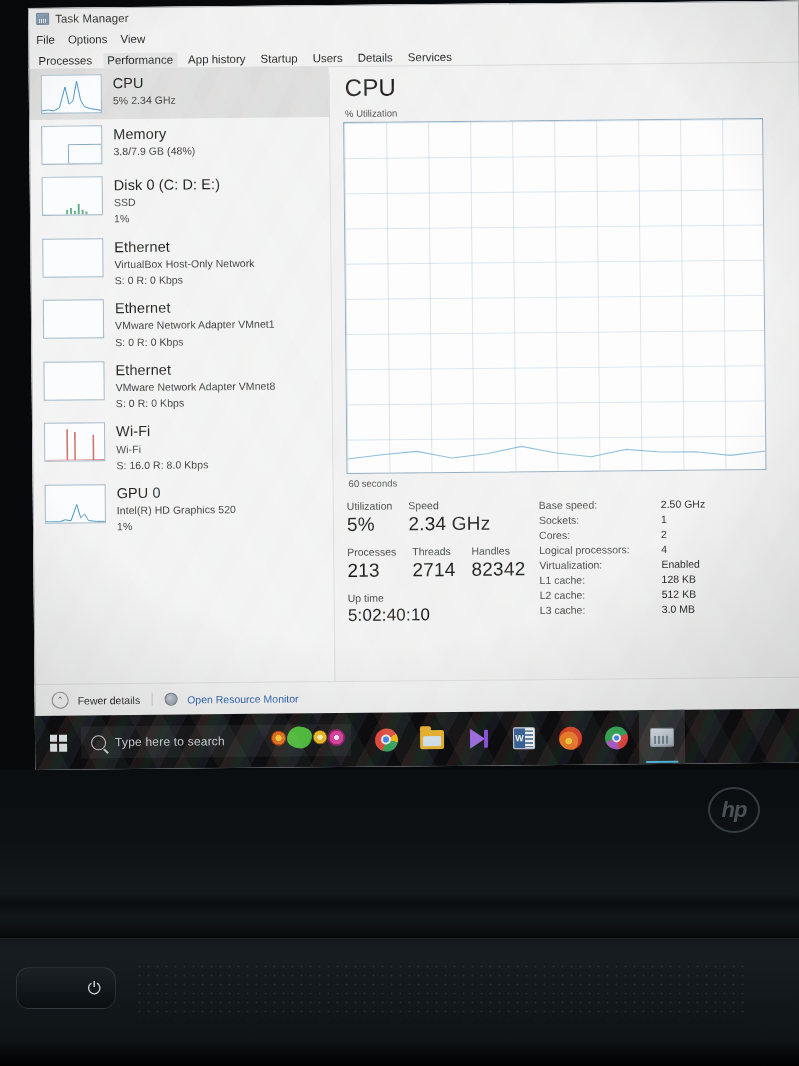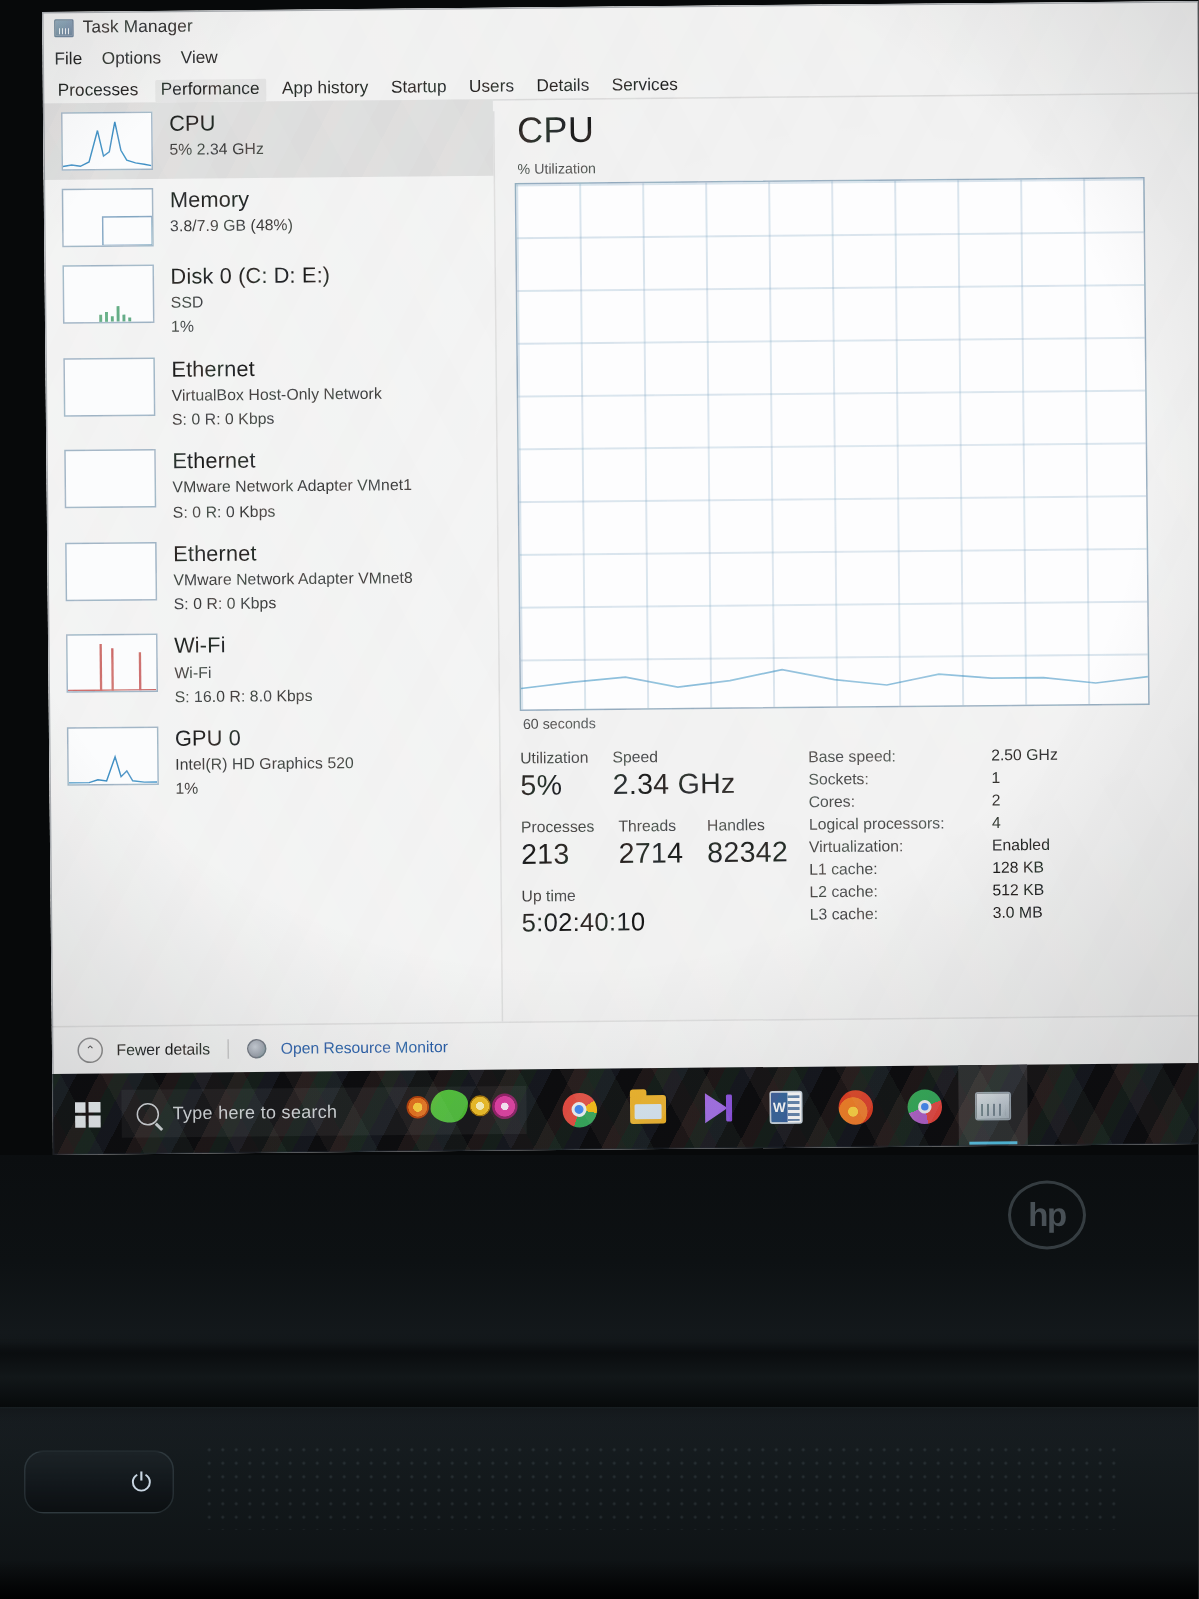--- a/index.html
+++ b/index.html
@@ -5,23 +5,23 @@
 <style>
   html,body{margin:0;padding:0;background:#000;}
   body{width:799px;height:1066px;overflow:hidden;
        font-family:"Liberation Sans",sans-serif;}
 
   #root{position:relative;width:799px;height:1066px;background:#07090a;overflow:hidden;}
 
   
   .laptop-lower{position:absolute;left:0;top:770px;width:799px;height:296px;
       background:linear-gradient(180deg,#0b0e10 0%,#0d1113 24%,#13181b 40%,#0e1214 52%,#171c20 60%,#1b2125 72%,#0a0d0f 100%);}
-  .hp-logo{position:absolute;left:672px;top:787px;width:48px;height:42px;border-radius:50%;
+  .hp-logo{position:absolute;left:708px;top:787px;width:48px;height:42px;border-radius:50%;
       border:2px solid rgba(150,165,175,.30);display:flex;align-items:center;justify-content:center;
-      color:rgba(170,186,196,.38);font-size:22px;font-weight:700;letter-spacing:-1px;
+      color:rgba(170,186,196,.38);font-size:22px;font-style:italic;font-weight:700;letter-spacing:-1px;
       font-family:"Liberation Sans",sans-serif;}
   .hinge{position:absolute;left:0;top:893px;width:799px;height:44px;
       background:linear-gradient(180deg,#05070800 0%,#0a0d0f 18%,#121719 55%,#070a0b 100%);
       border-top:1px solid rgba(120,140,150,.10);border-bottom:1px solid rgba(90,110,120,.08);}
   .palmrest{position:absolute;left:0;top:937px;width:799px;height:129px;
       background:linear-gradient(180deg,#10151800 0%,#141a1d 30%,#0d1113 100%);}
   .grille{position:absolute;left:135px;top:962px;width:610px;height:58px;opacity:.5;
       background-image:radial-gradient(circle,rgba(140,158,168,.30) 0.9px,transparent 1.1px);
       background-size:9px 9px;}
   .power-btn{position:absolute;left:16px;top:967px;width:100px;height:42px;border-radius:13px;

